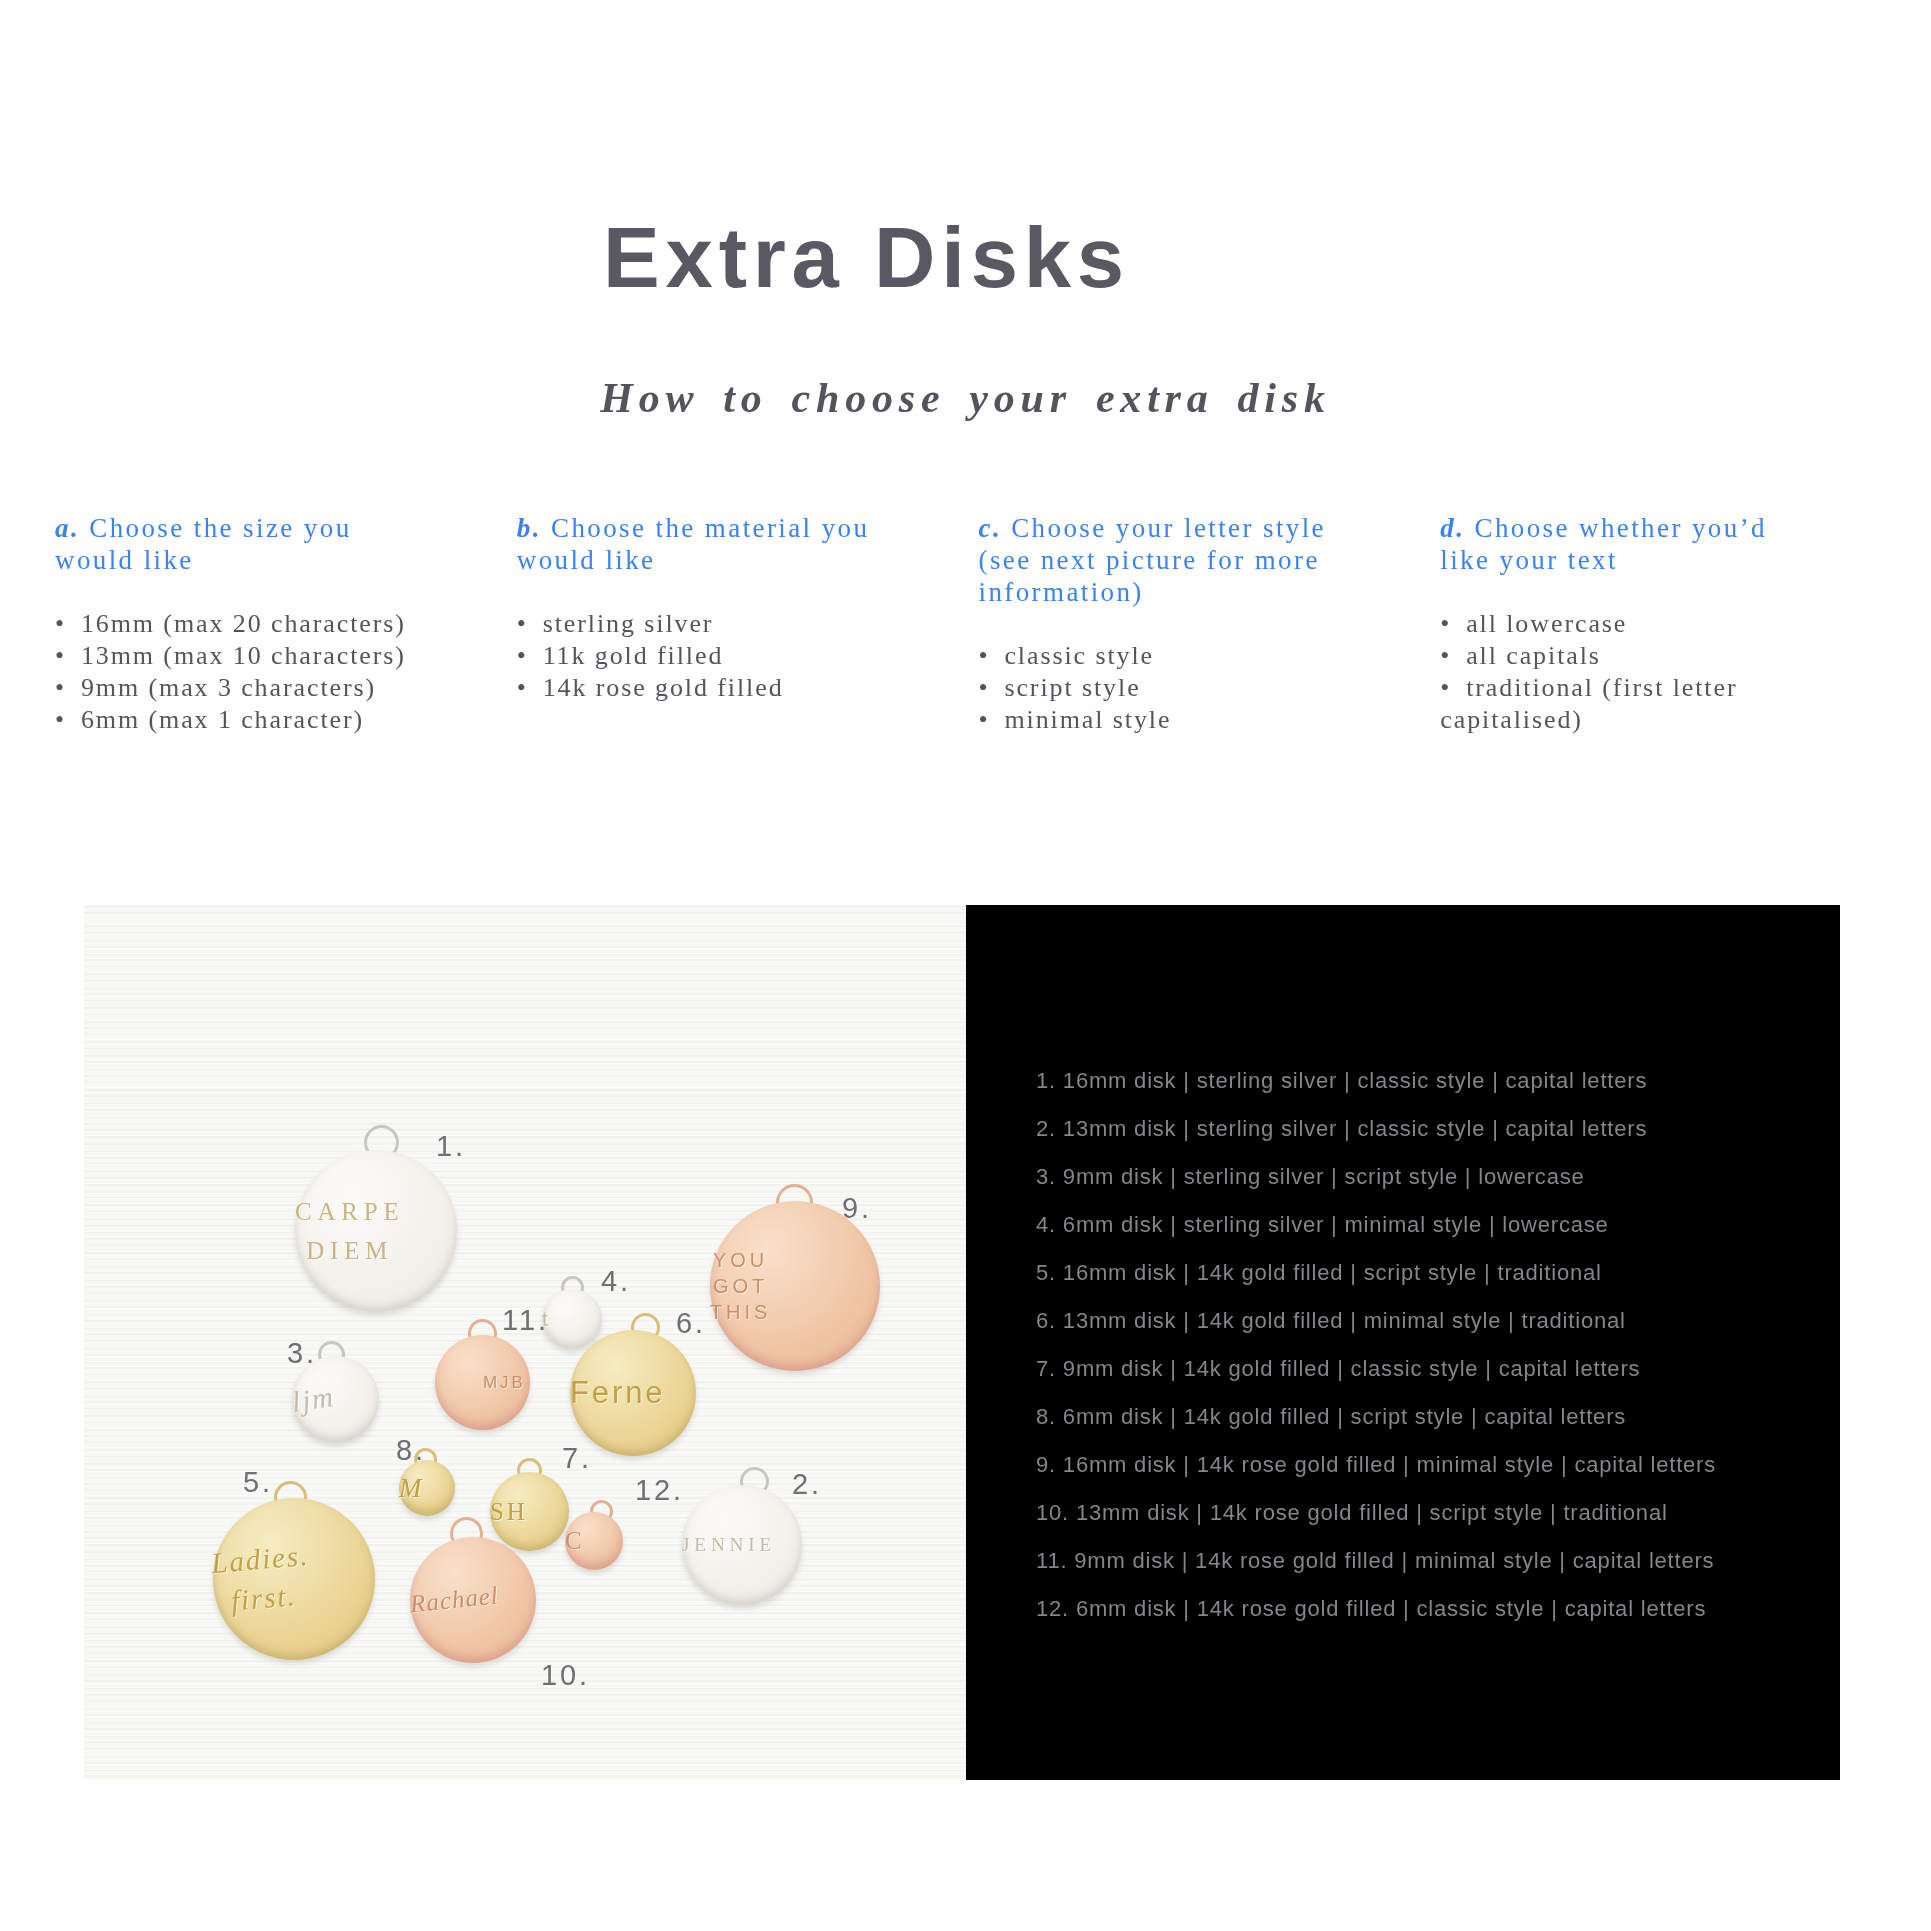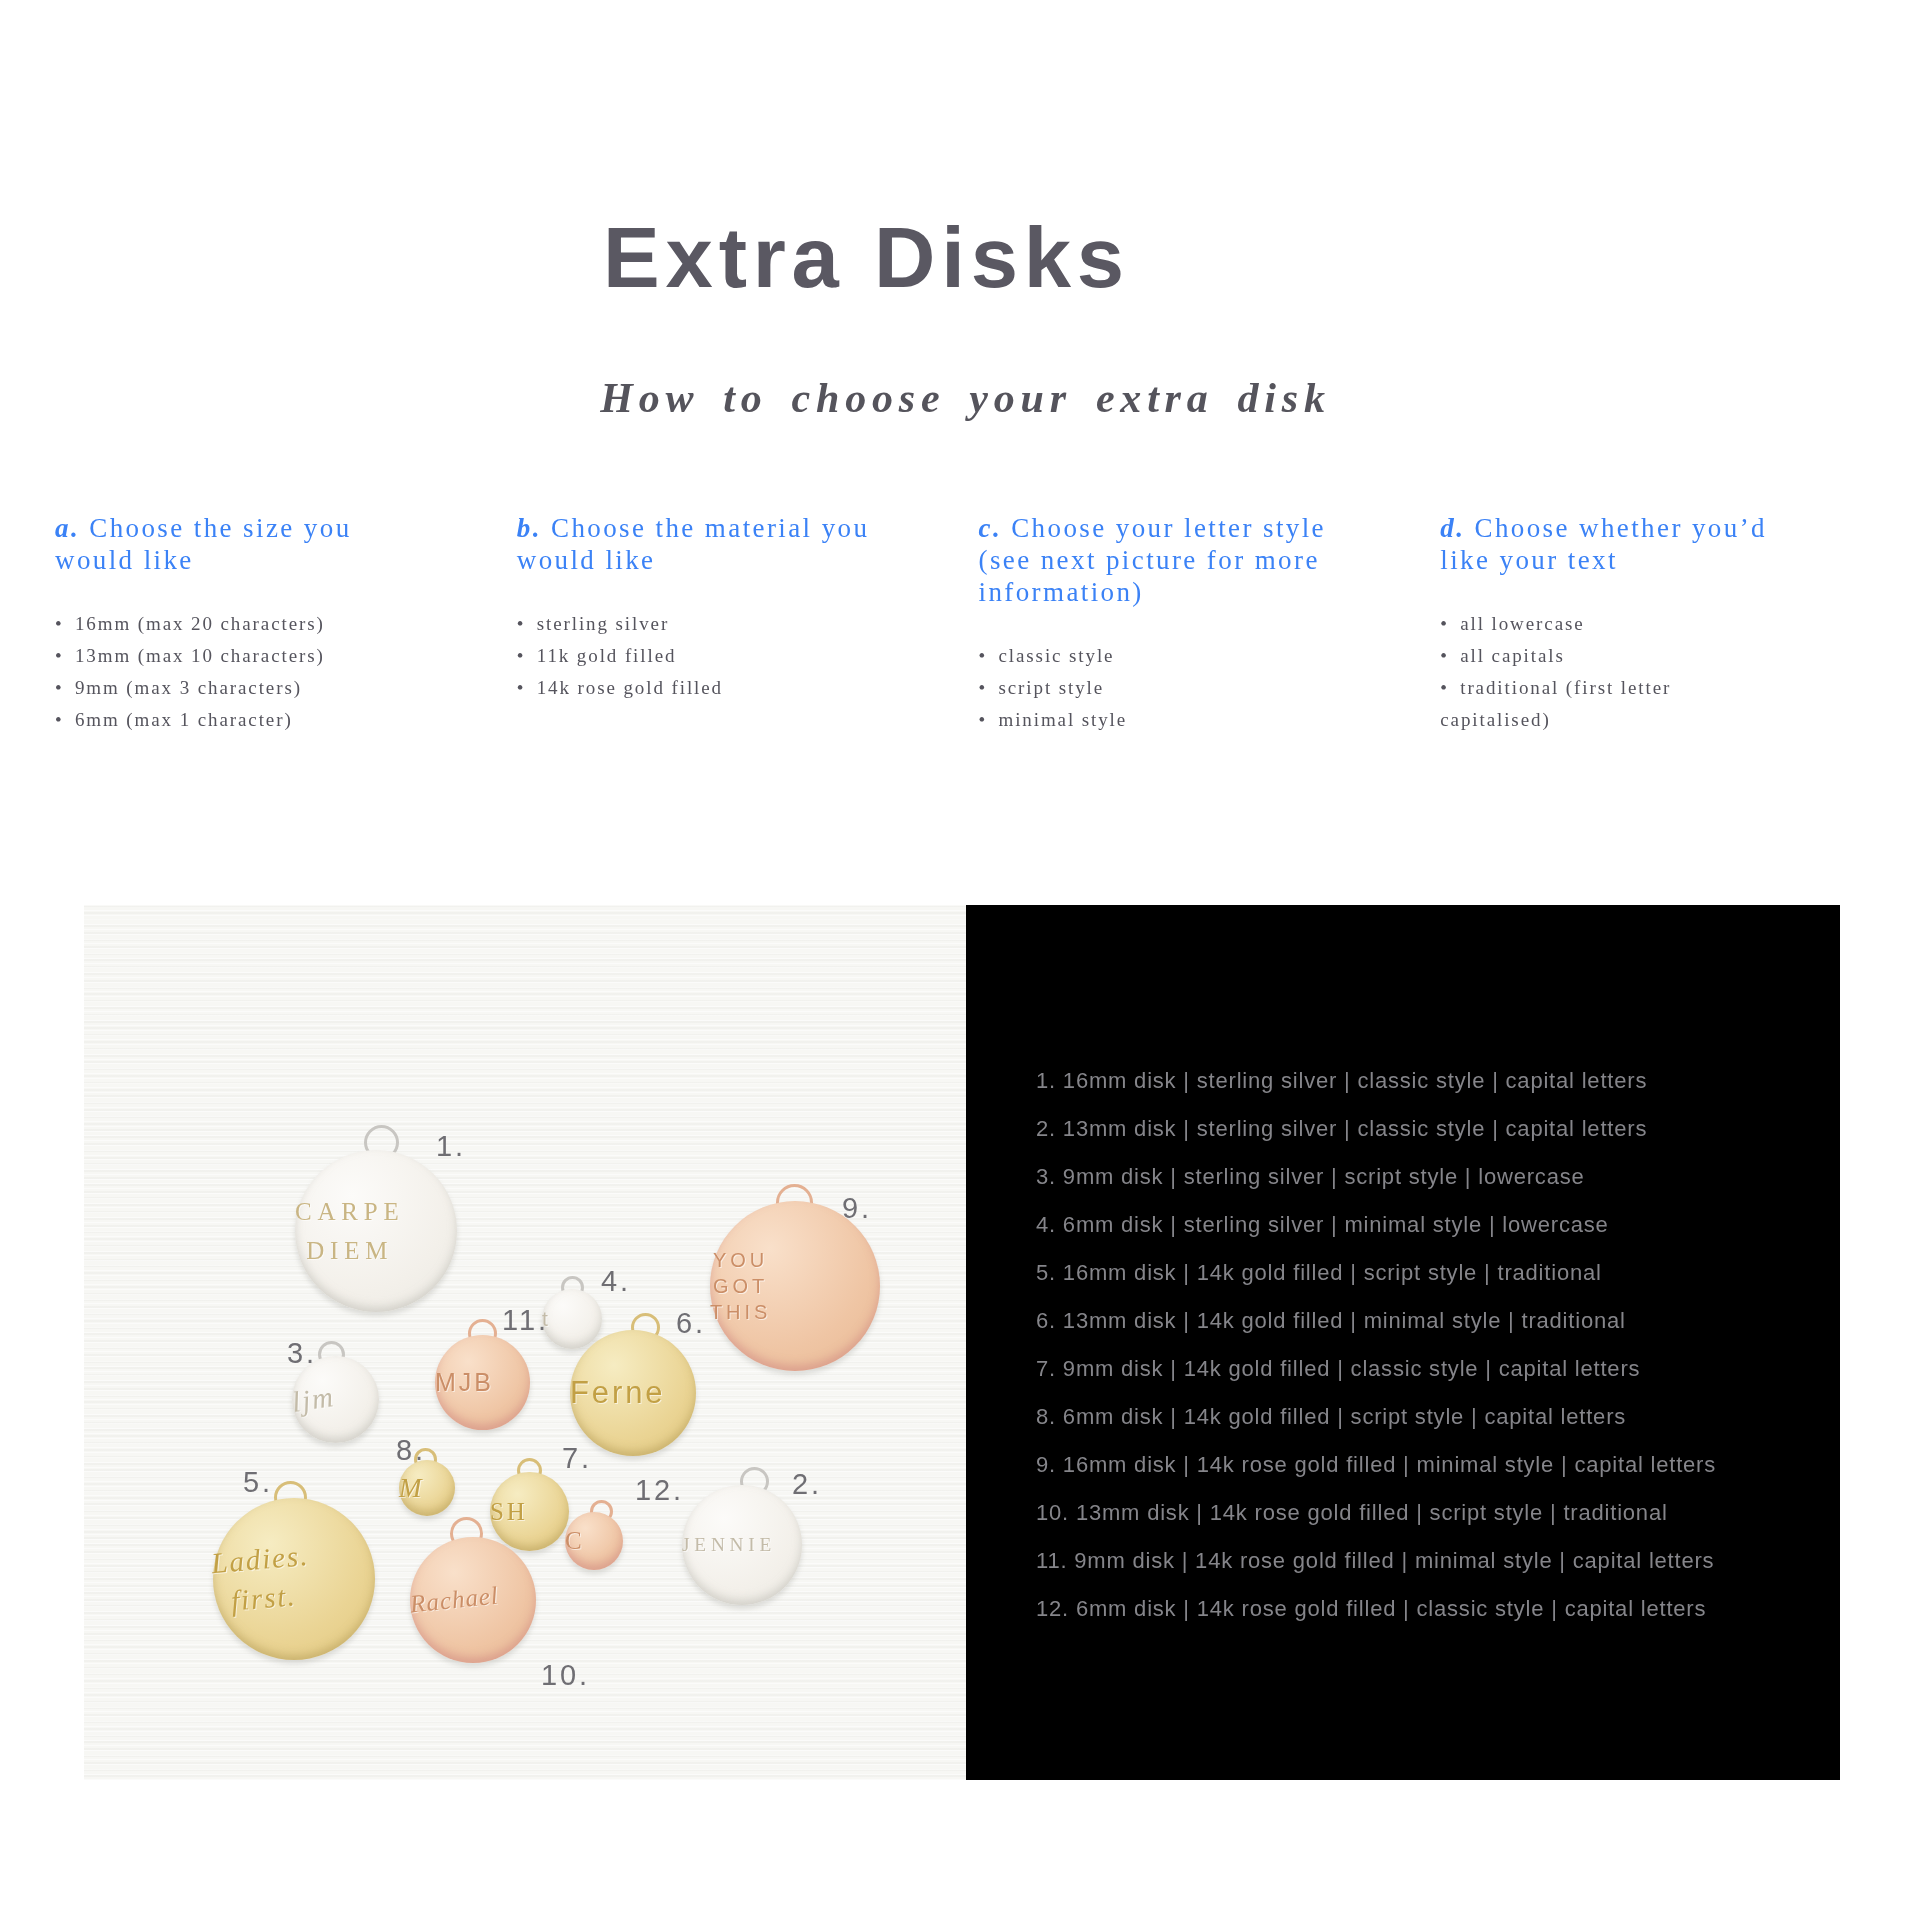--- a/index.html
+++ b/index.html
@@ -39,21 +39,21 @@
   }
   .step h3{
     margin:0;
     font-size:27px;font-weight:400;line-height:32px;
     letter-spacing:2.4px;color:#3b82f6;
   }
   .step h3 .letter{font-style:italic;font-weight:700;}
   .step h3 .heading{white-space:pre-line;}
   .step ul{
     list-style:none;margin:32px 0 0 0;padding:0;
-    font-size:19px;line-height:32px;letter-spacing:1.9px;color:#55545d;
+    font-size:26px;line-height:32px;letter-spacing:1.9px;color:#55545d;
   }
   .step ul li{white-space:pre-line;}
   .step ul li::before{content:"\2022\2002";color:#55545d;}
 
   
   .figure{
     position:absolute;left:84px;top:905px;width:1755px;height:875px;
     display:flex;
   }
   .photo{
@@ -153,21 +153,21 @@
   .engr-1{font-size:25px;letter-spacing:5.8px;line-height:39px;}
   .engr-2{font-size:19.3px;letter-spacing:4.8px;}
   .engr-3{font-size:29px;letter-spacing:1.9px;transform:rotate(-8deg);}
   .engr-4{font-size:21px;}
   .engr-5{font-size:29px;line-height:39px;letter-spacing:1.9px;transform:rotate(-5deg);}
   .engr-6{font-size:31px;letter-spacing:2.9px;}
   .engr-7{font-size:25px;letter-spacing:2.9px;}
   .engr-8{font-size:27px;}
   .engr-9{font-size:20px;letter-spacing:3.9px;line-height:26px;}
   .engr-10{font-size:25px;letter-spacing:1px;transform:rotate(-6deg);}
-  .engr-11{font-size:25px;letter-spacing:2.9px;}
+  .engr-11{font-size:17px;letter-spacing:2.9px;margin-left:48px;}
   .engr-12{font-size:25px;letter-spacing:1px;}
 </style>
 </head>
 <body>
 
 <h1 class="title">Extra Disks</h1>
 <h2 class="subtitle">How to choose your extra disk</h2>
 
 <div class="steps">
 

